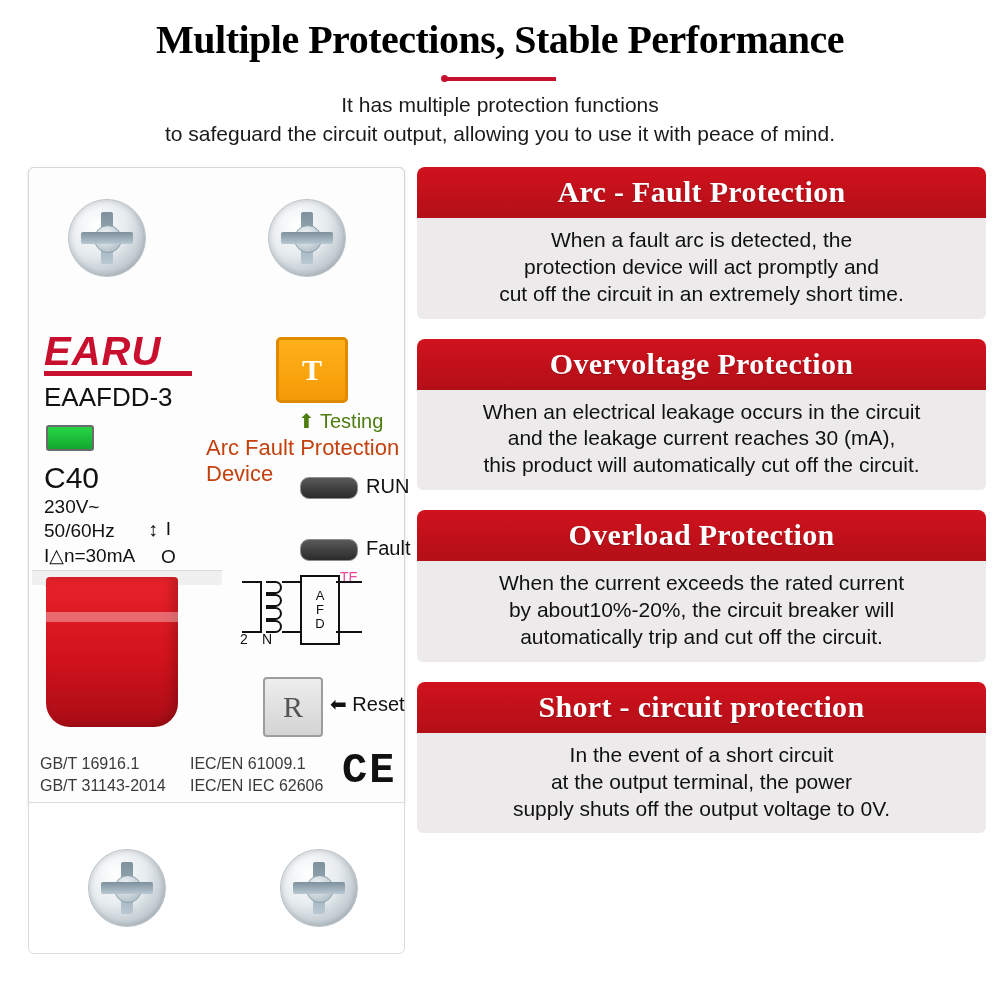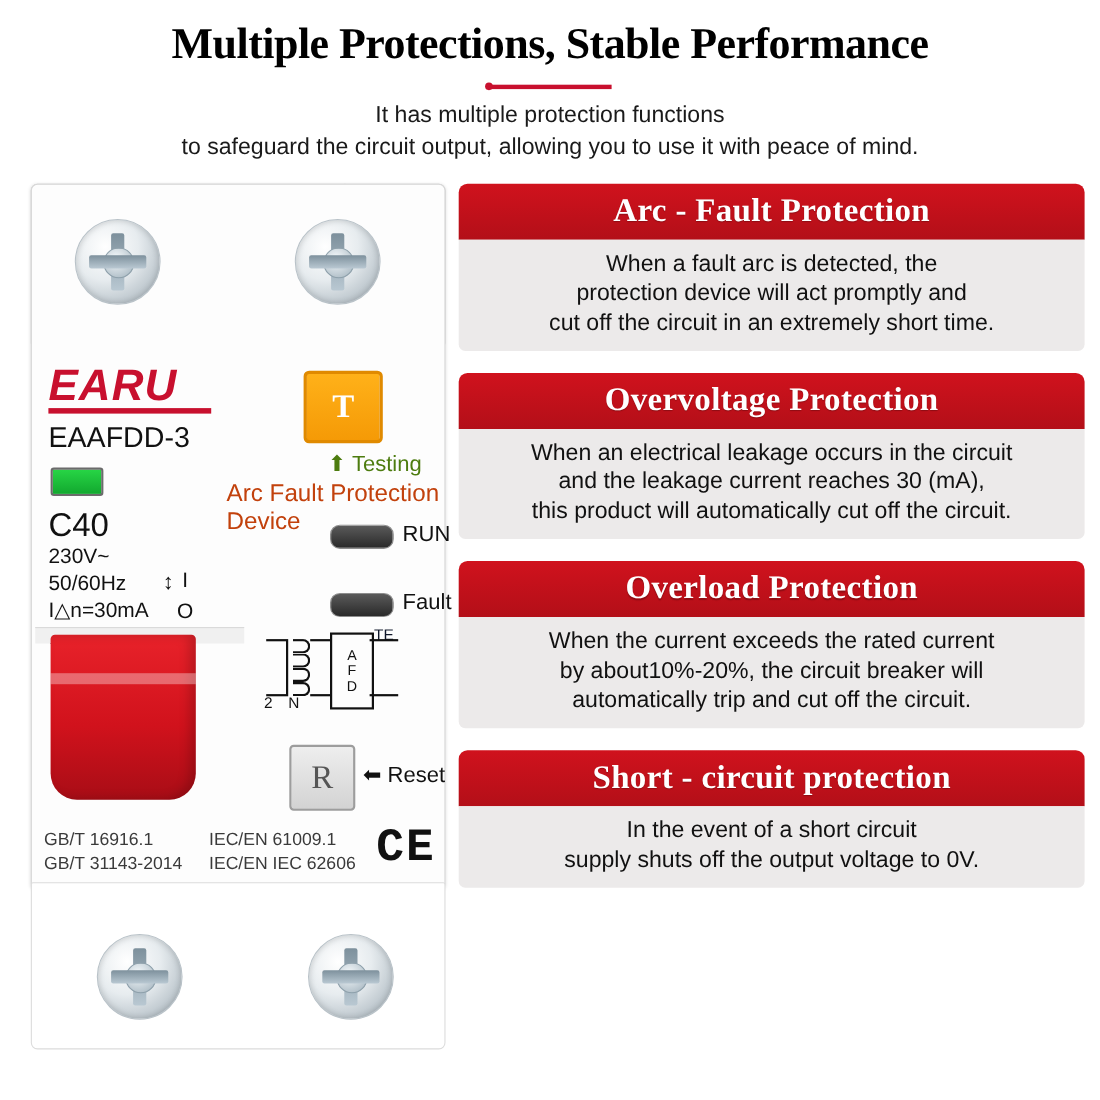--- a/index.html
+++ b/index.html
@@ -314,21 +314,21 @@
     justify-content: center;
     font-size: 13px;
     line-height: 1.05;
     color: #111;
   }
   .te-label {
     position: absolute;
     left: 100px;
     top: 0px;
     font-size: 14px;
-    color: #0f172a;
+    color: #ec4899;
   }
   .coil {
     position: absolute;
     left: 20px;
     top: 12px;
     width: 22px;
     height: 52px;
     border-left: 2px solid #111;
   }
   .coil span {
@@ -567,18 +567,19 @@
         <div>When the current exceeds the rated current</div>
         <div>by about10%-20%, the circuit breaker will</div>
         <div>automatically trip and cut off the circuit.</div>
       </div>
     </div>
 
     <div class="feature">
       <div class="feature-title">Short - circuit protection</div>
       <div class="feature-body">
         <div>In the event of a short circuit</div>
+        <div>at the output terminal, the power</div>
         <div>supply shuts off the output voltage to 0V.</div>
       </div>
     </div>
 
   </div>
 </div>
 
 </body></html>

